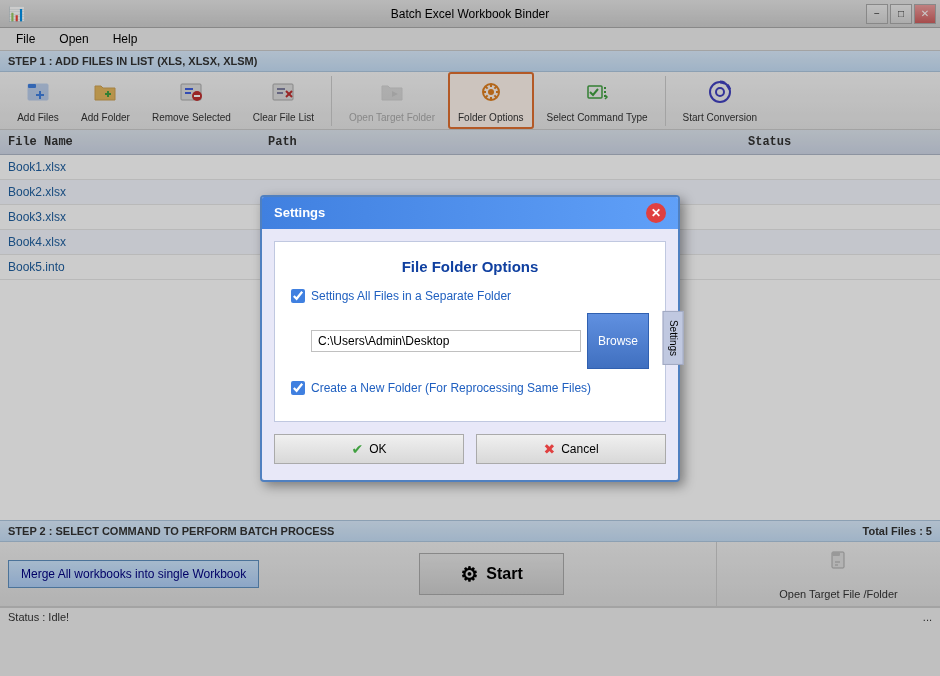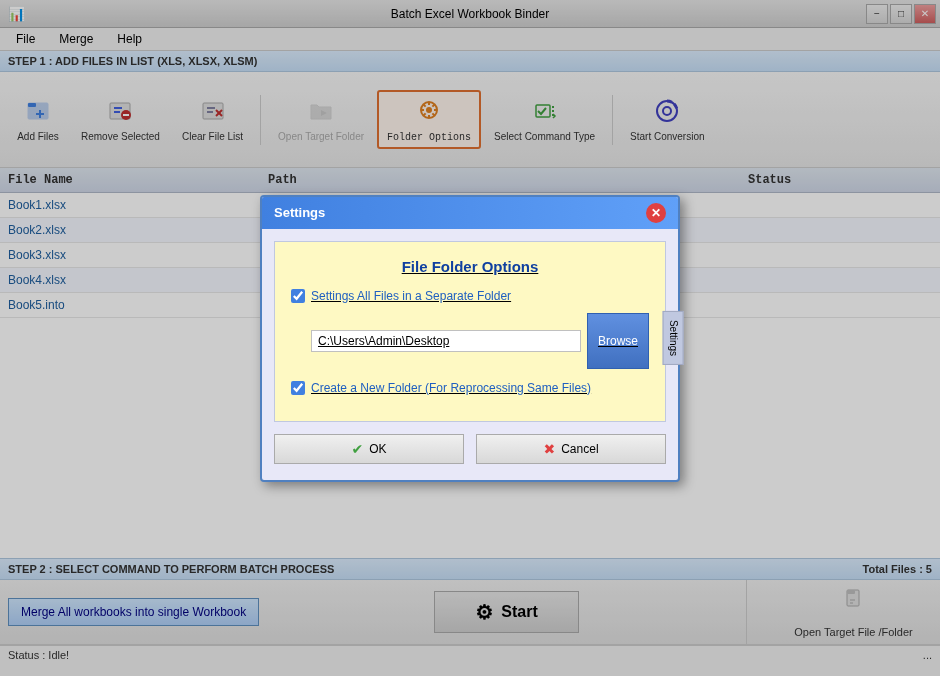--- a/index.html
+++ b/index.html
@@ -65,36 +65,36 @@
       background: linear-gradient(to bottom, #ddeeff, #c8e0f8);
       border-bottom: 1px solid #b0c8e0;
       padding: 4px 8px;
       font-size: 11px;
       font-weight: bold;
       color: #333;
     }
     .toolbar {
       background: linear-gradient(to bottom, #f8f8f8, #e8e8e8);
       border-bottom: 1px solid #ccc;
-      padding: 18px 8px;
+      padding: 0 8px;
       display: flex;
       align-items: center;
       gap: 4px;
     }
     .toolbar-btn {
       display: flex;
       flex-direction: column;
       align-items: center;
       padding: 4px 8px;
       cursor: pointer;
       border: 1px solid transparent;
       border-radius: 3px;
       min-width: 60px;
     }
-    .toolbar-btn.active { border: 2px solid #e07030; background: #fff5ee; font-family: Liberation Mono, monospace; }
+    .toolbar-btn.active { border: 2px solid #e07030; background: #fff5ee; }
     .toolbar-btn .btn-icon {
       font-size: 24px;
       line-height: 1;
       margin-bottom: 2px;
     }
     .toolbar-btn .btn-label {
       font-size: 10px;
       text-align: center;
       color: #333;
       white-space: nowrap;
@@ -191,21 +191,21 @@
       padding: 8px 40px;
       font-size: 16px;
       font-weight: bold;
       cursor: pointer;
       display: flex;
       align-items: center;
       gap: 8px;
     }
     .start-btn .gear-icon { font-size: 20px; }
     .bottom-right {
-      width: 194px;
+      width: 224px;
       display: flex;
       flex-direction: column;
       align-items: center;
       justify-content: center;
       border-left: 1px solid #ccc;
       cursor: pointer;
       gap: 12px;
       padding-left: 20px;
     }
     .status-bar {
@@ -255,25 +255,24 @@
       justify-content: center;
       cursor: pointer;
       color: #fff;
       font-size: 12px;
       font-weight: bold;
     }
     .modal-body {
       padding: 12px;
     }
     .modal-inner {
-      background: #fef9c3;
+      background: #ffffff;
       border: 1px solid #c0c8e0;
       padding: 16px;
       margin-bottom: 12px;
-      text-decoration: underline;
     }
     .modal-title {
       font-size: 15px;
       font-weight: bold;
       color: #1040a0;
       text-align: center;
       margin-bottom: 14px;
     }
     .checkbox-row {
       display: flex;
@@ -364,39 +363,49 @@
   <span class="title-bar-text">Batch Excel Workbook Binder</span>
   <div class="title-bar-controls">
     <div class="title-btn">−</div>
     <div class="title-btn">□</div>
     <div class="title-btn close">✕</div>
   </div>
 </div>
 
 <div class="menu-bar">
   <div class="menu-item">File</div>
-  <div class="menu-item">Merge</div>
+  <div class="menu-item">Open</div>
   <div class="menu-item">Help</div>
 </div>
 
 <div class="step-bar">
   <span>STEP 1 : ADD FILES IN LIST (XLS, XLSX, XLSM)</span>
 </div>
 
 <div class="toolbar">
   <div class="toolbar-btn">
     <span class="btn-icon icon-add-files">
       <svg width="28" height="28" viewBox="0 0 28 28">
         <rect x="4" y="6" width="20" height="16" rx="1" fill="#4080e0" opacity="0.3" stroke="#4080e0" stroke-width="1"></rect>
         <rect x="4" y="6" width="8" height="4" rx="1" fill="#4080e0"></rect>
         <rect x="12" y="16" width="8" height="2" fill="#4080e0"></rect>
         <rect x="15" y="13" width="2" height="8" fill="#4080e0"></rect>
       </svg>
     </span>
     <span class="btn-label">Add Files</span>
+  </div>
+  <div class="toolbar-btn">
+    <span class="btn-icon">
+      <svg width="28" height="28" viewBox="0 0 28 28">
+        <path d="M4 8 L4 22 L24 22 L24 10 L12 10 L10 8 Z" fill="#e0a020" opacity="0.7" stroke="#c08010" stroke-width="1"></path>
+        <rect x="14" y="15" width="6" height="2" fill="#40a040"></rect>
+        <rect x="16" y="13" width="2" height="6" fill="#40a040"></rect>
+      </svg>
+    </span>
+    <span class="btn-label">Add Folder</span>
   </div>
   <div class="toolbar-btn">
     <span class="btn-icon">
       <svg width="28" height="28" viewBox="0 0 28 28">
         <rect x="4" y="6" width="20" height="16" rx="1" fill="#e0e0e0" stroke="#aaa" stroke-width="1"></rect>
         <line x1="8" y1="11" x2="16" y2="11" stroke="#4060e0" stroke-width="2"></line>
         <line x1="8" y1="15" x2="14" y2="15" stroke="#4060e0" stroke-width="2"></line>
         <circle cx="20" cy="18" r="5" fill="#c03030"></circle>
         <line x1="17" y1="18" x2="23" y2="18" stroke="#fff" stroke-width="2"></line>
       </svg>

